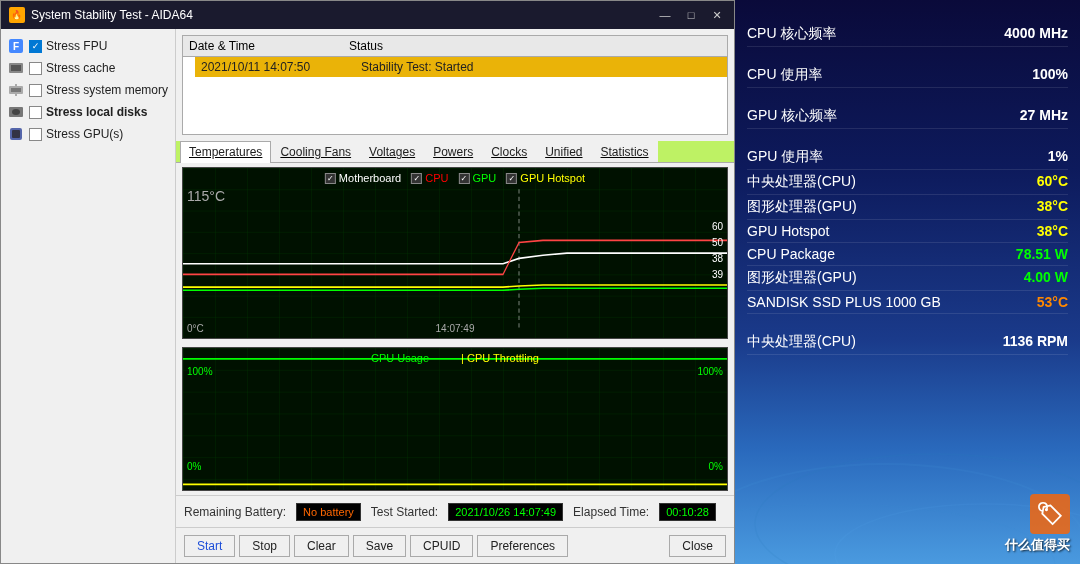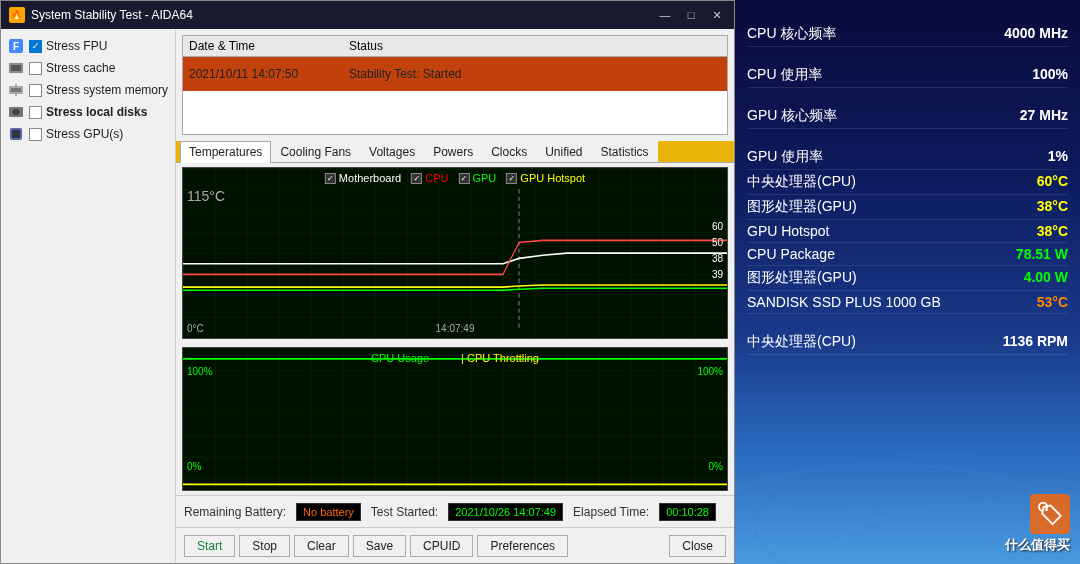--- a/index.html
+++ b/index.html
@@ -125,33 +125,35 @@
       display: flex;
       padding: 3px 6px;
       border-bottom: 1px solid #aaa;
       font-size: 12px;
       font-weight: normal;
     }
     .log-header-col1 { width: 160px; }
     .log-header-col2 { flex: 1; }
     .log-row {
       display: flex;
-      padding: 10px 6px;
-      font-size: 12px;
-      background: #c2410c;
+      padding: 3px 6px;
+      font-size: 12px;
+      background: #eab308;
+      margin-left: 12px;
     }
     .log-col1 { width: 160px; color: #222; }
     .log-col2 { flex: 1; color: #222; }
 
     
     .tabs-bar {
       display: flex;
-      background: #eab308;
+      background: #bef264;
       border-bottom: 1px solid #aaa;
       padding: 0 4px;
+      text-decoration: underline;
     }
     .tab {
       padding: 3px 8px;
       font-size: 12px;
       cursor: pointer;
       border: 1px solid transparent;
       border-bottom: none;
       color: #222;
       background: #f0f0f0;
     }
@@ -270,21 +272,21 @@
     .btn {
       padding: 3px 12px;
       background: #f0f0f0;
       border: 1px solid #aaa;
       cursor: pointer;
       font-size: 12px;
       color: #222;
       min-width: 50px;
       text-align: center;
     }
-    .btn:disabled { color: #15803d; cursor: default; }
+    .btn:disabled { color: #1d4ed8; cursor: default; }
     .btn-spacer { flex: 1; }
 
     
     .stats-panel {
       width: 345px;
       height: 564px;
       background: linear-gradient(180deg, #0a0a3a 0%, #0d1a5c 30%, #1a3a8a 60%, #2a6abd 80%, #4a9adf 100%);
       position: relative;
       overflow: hidden;
     }

